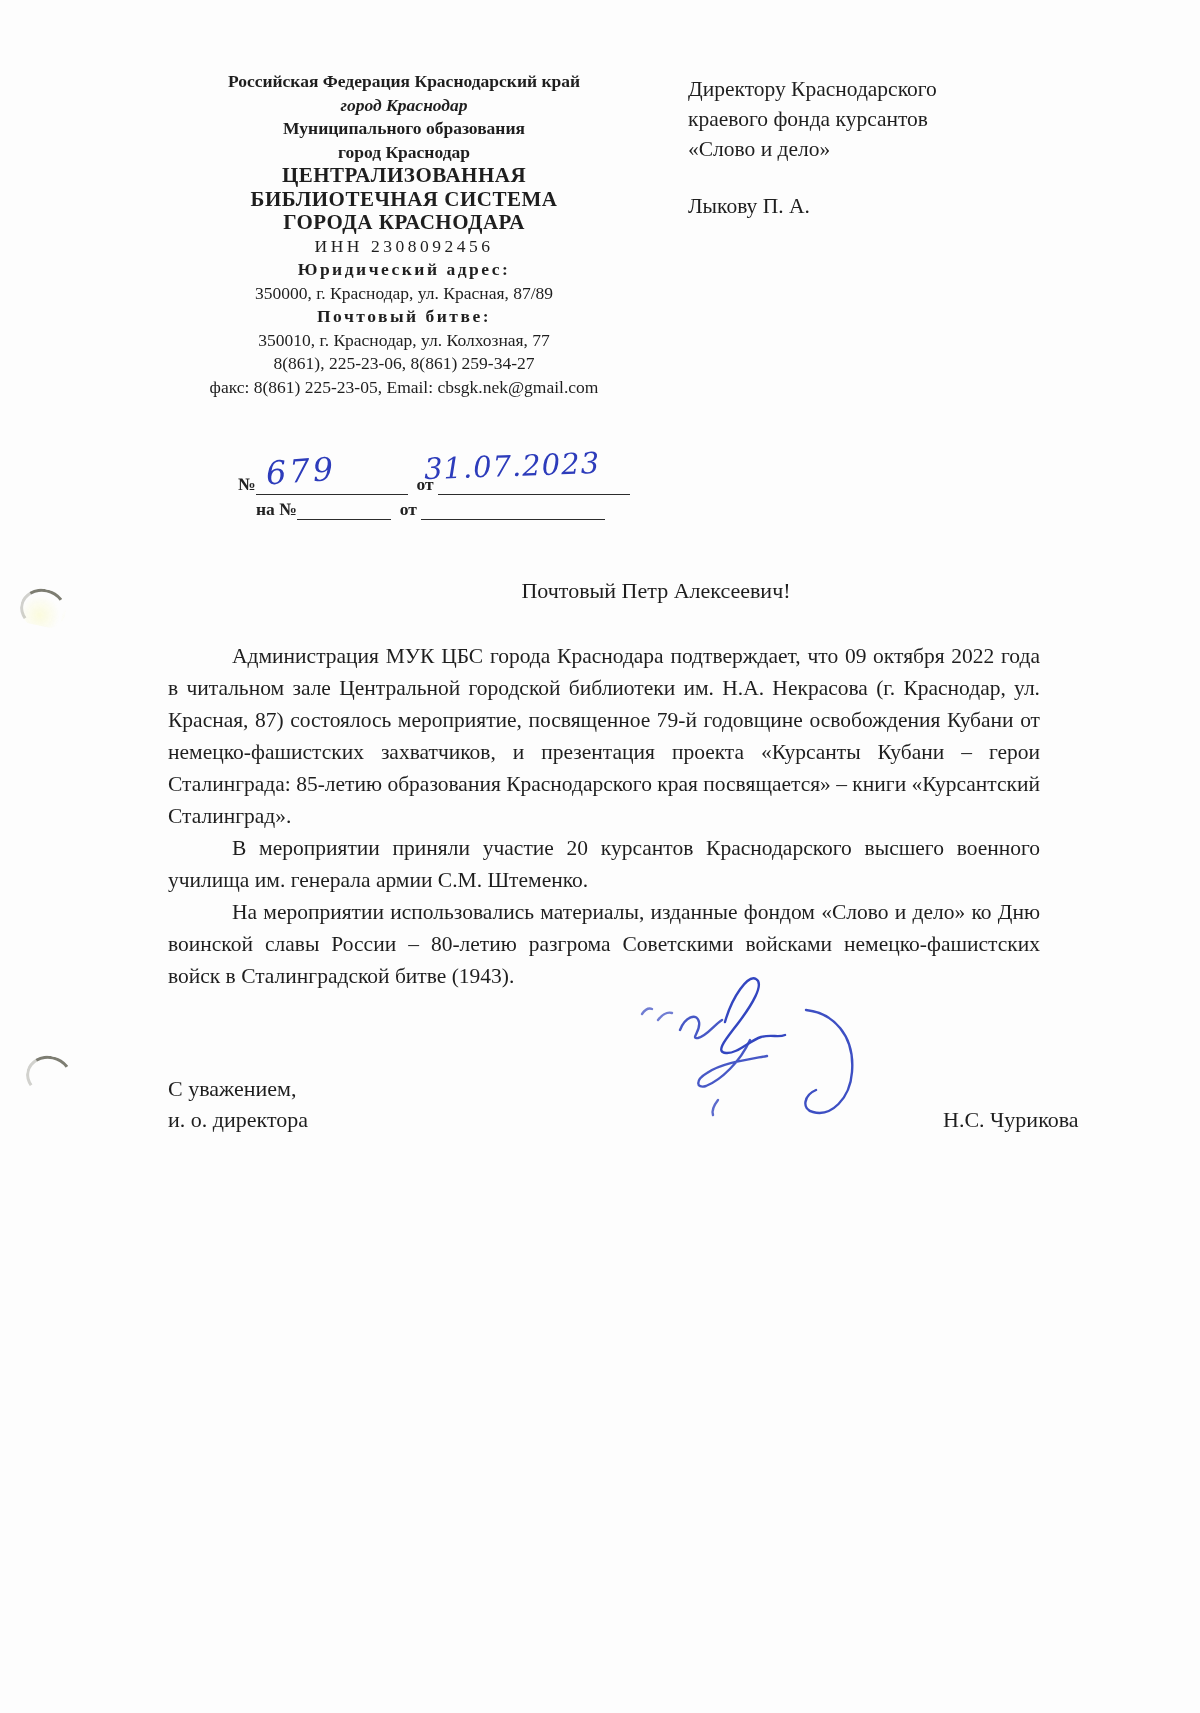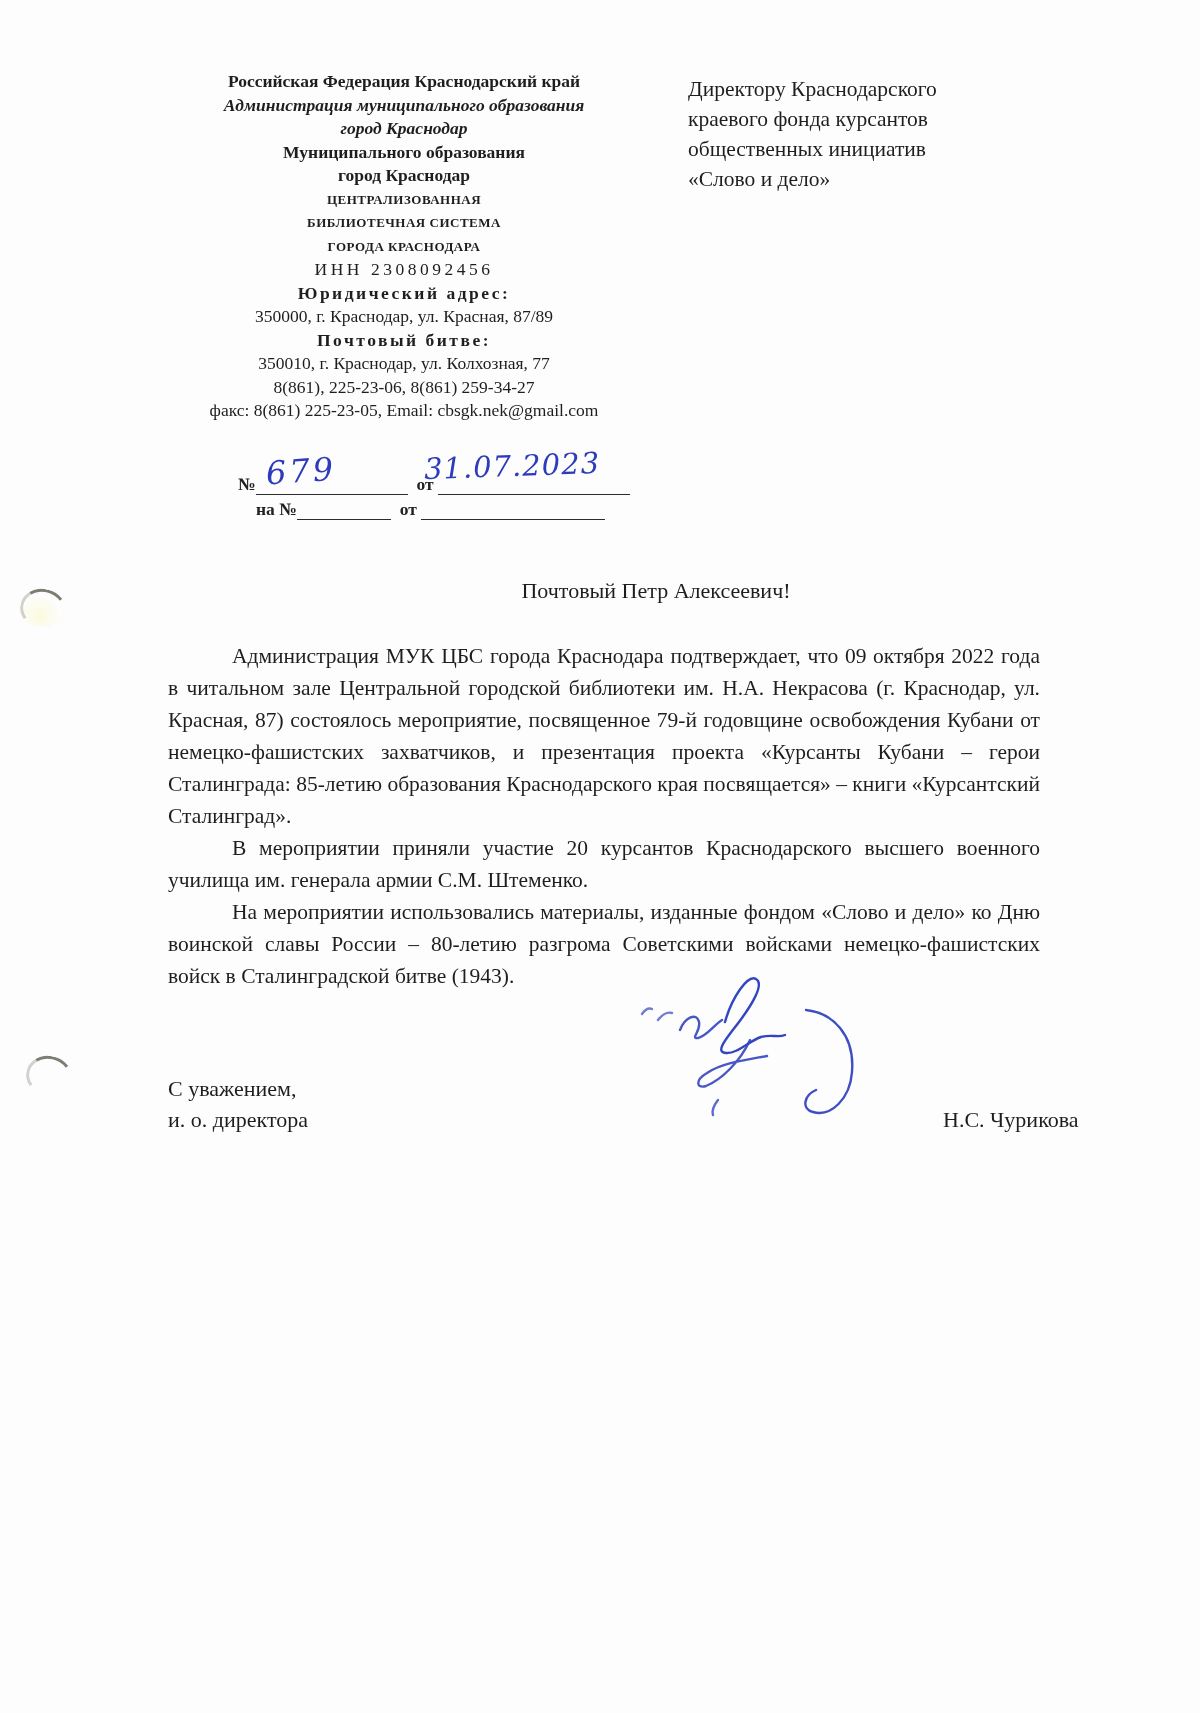--- a/index.html
+++ b/index.html
@@ -7,21 +7,21 @@
     position:relative; width:1200px; height:1713px;
     background:#fdfdfd; overflow:hidden;
     font-family:"Liberation Serif", serif; color:#1e1e1e;
   }
 
   
   .letterhead { position:absolute; left:168px; top:70px; width:472px; text-align:center; }
   .lh-line { font-size:17.5px; line-height:23.5px; white-space:nowrap; }
   .b  { font-weight:bold; }
   .bi { font-weight:bold; font-style:italic; }
-  .caps { font-weight:bold; font-size:13px; letter-spacing:0.5px; }
+  .caps { font-weight:bold; font-size:21px; letter-spacing:0.5px; }
   .spaced  { letter-spacing:3.5px; }
   .bspaced { font-weight:bold; letter-spacing:2.5px; }
 
   
   .ref-row { position:absolute; display:flex; align-items:flex-end; height:22px;
              font-size:17.5px; font-weight:bold; color:#222; }
   .blank { display:inline-block; height:20px; border-bottom:1.7px solid #2c2c2c; }
   .from-label { margin:0 4px 0 9px; }
   .hand { font-family:"DejaVu Serif", serif; font-style:italic; color:#2d3cbb; }
   .hw-number { position:absolute; left:266px; top:452px; font-size:32px;
@@ -58,21 +58,20 @@
 </head>
 <body>
 
 <div class="page">
 
   <div class="punch punch-1"></div>
   <div class="punch punch-2"></div>
 
   <div class="letterhead">
     <div class="lh-line b">Российская Федерация Краснодарский край</div>
-    <div class="lh-line bi">Администрация муниципального образования</div>
     <div class="lh-line bi">город Краснодар</div>
     <div class="lh-line b">Муниципального образования</div>
     <div class="lh-line b">город Краснодар</div>
     <div class="lh-line caps">ЦЕНТРАЛИЗОВАННАЯ</div>
     <div class="lh-line caps">БИБЛИОТЕЧНАЯ СИСТЕМА</div>
     <div class="lh-line caps">ГОРОДА КРАСНОДАРА</div>
     <div class="lh-line spaced">ИНН 2308092456</div>
     <div class="lh-line bspaced">Юридический адрес:</div>
     <div class="lh-line">350000, г. Краснодар, ул. Красная, 87/89</div>
     <div class="lh-line bspaced">Почтовый битве:</div>
@@ -92,22 +91,22 @@
     <span class="blank" style="width:94px;"></span>
     <span class="from-label">от</span>
     <span class="blank" style="width:184px;"></span>
   </div>
   <div class="hand hw-number">679</div>
   <div class="hand hw-date">31.07.2023</div>
 
   <div class="recipient">
     <div>Директору Краснодарского</div>
     <div>краевого фонда курсантов</div>
-    <div>общественных инициатив</div>
     <div>«Слово и дело»</div>
+    <div class="recipient-name">Лыкову П. А.</div>
   </div>
 
   <div class="salutation">Почтовый Петр Алексеевич!</div>
 
   <div class="body-text">
     <p>Администрация МУК ЦБС города Краснодара подтверждает, что 09 октября 2022 года в читальном зале Центральной городской библиотеки им. Н.А. Некрасова (г. Краснодар, ул. Красная, 87) состоялось мероприятие, посвященное 79-й годовщине освобождения Кубани от немецко-фашистских захватчиков, и презентация проекта «Курсанты Кубани – герои Сталинграда: 85-летию образования Краснодарского края посвящается» – книги «Курсантский Сталинград».</p>
     <p>В мероприятии приняли участие 20 курсантов Краснодарского высшего военного училища им. генерала армии С.М. Штеменко.</p>
     <p>На мероприятии использовались материалы, изданные фондом «Слово и дело» ко Дню воинской славы России – 80-летию разгрома Советскими войсками немецко-фашистских войск в Сталинградской битве (1943).</p>
   </div>
 

